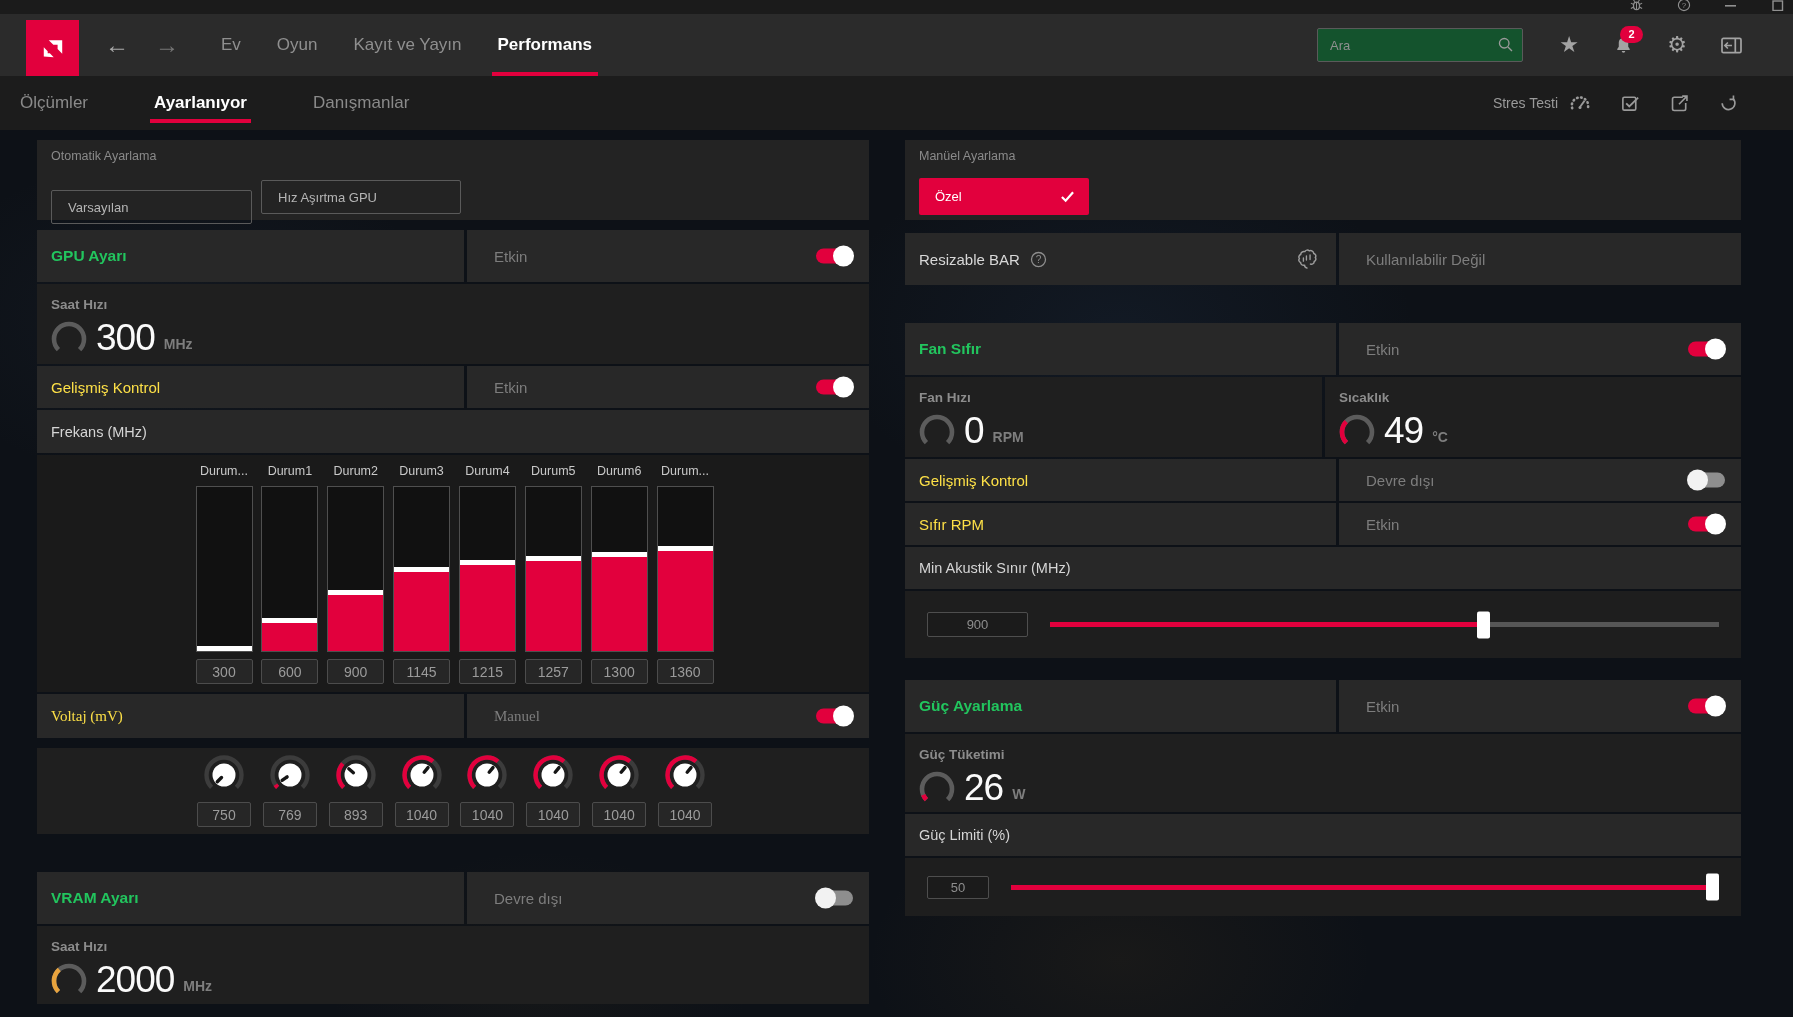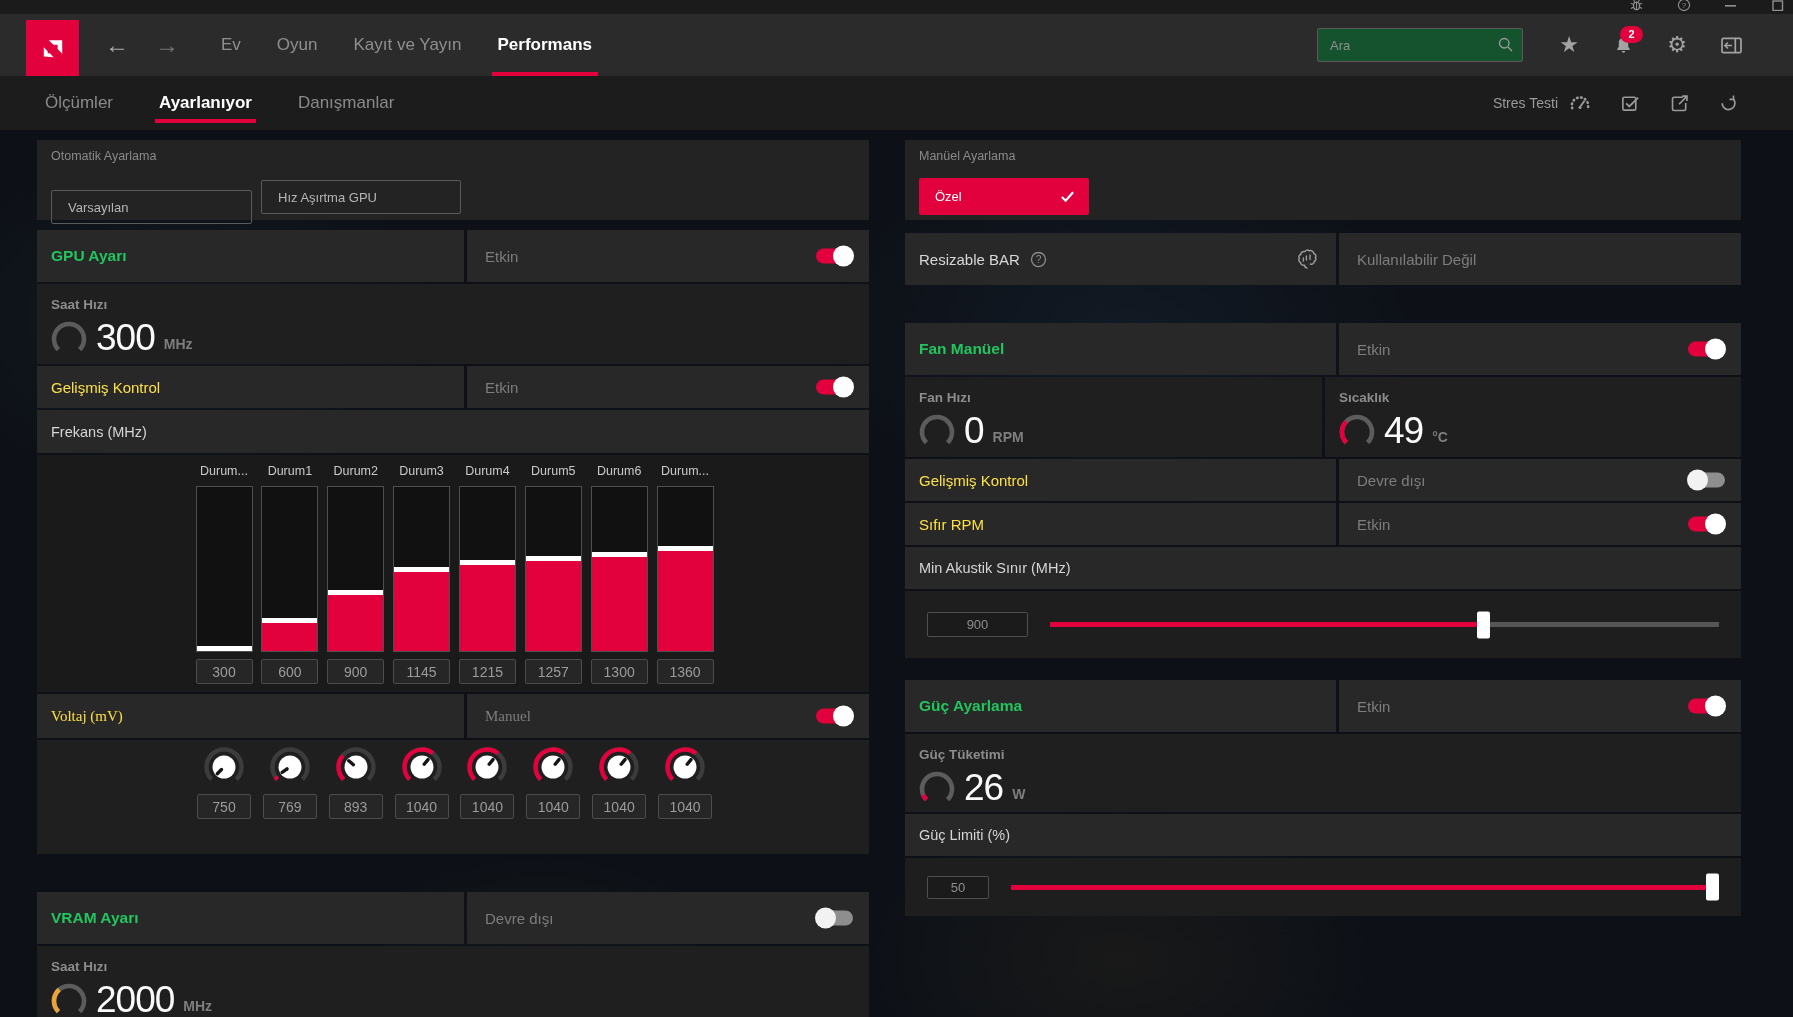--- a/index.html
+++ b/index.html
@@ -35,37 +35,37 @@
   .search input::placeholder{color:#8f8f8f;}
   .search .mag{position:absolute;right:8px;top:7px;}
   .nav-icons{display:flex;align-items:center;gap:30px;margin-left:34px;margin-right:50px;}
   .nav-ico{position:relative;width:24px;height:24px;display:flex;align-items:center;justify-content:center;
     color:#a3a3a3;font-size:22px;line-height:1;}
   .badge{position:absolute;top:-7px;right:-8px;min-width:17px;height:17px;border-radius:9px;background:#e2003d;
     color:#fff;font-size:11px;font-weight:bold;display:flex;align-items:center;justify-content:center;padding:0 3px;}
   
   .subnav{position:absolute;left:0;top:76px;width:100%;height:54px;background:#1c1c1c;
     display:flex;align-items:center;}
-  .tabs{display:flex;gap:46px;margin-left:45px;height:100%;align-items:center;}
+  .tabs{display:flex;gap:66px;margin-left:20px;height:100%;align-items:center;}
   .tab{font-size:17px;color:#8a8a8a;position:relative;height:100%;display:flex;align-items:center;}
   .tab.active{color:#fff;font-weight:bold;}
   .tab.active::after{content:"";position:absolute;left:-4px;right:-4px;bottom:7px;height:4px;background:#e2003d;}
   .subnav-right{margin-left:auto;display:flex;align-items:center;gap:28px;margin-right:55px;}
   .stress{display:flex;align-items:center;gap:10px;color:#9a9a9a;font-size:14px;}
   
   .col{position:absolute;top:140px;}
   .col-left{left:37px;width:832px;}
   .col-right{left:905px;width:836px;}
   
   .panel{background:#232323;}
   .row-split{display:flex;gap:3px;}
   .cell{background:#282828;display:flex;align-items:center;position:relative;}
   .cell-l{flex:0 0 413px;padding-left:14px;}
   .col-right .cell-l{flex:0 0 417px;}
-  .cell-r{flex:1;padding-left:18px;color:#7d7d7d;font-size:15px;}
+  .cell-r{flex:1;padding-left:27px;color:#7d7d7d;font-size:15px;}
   .sec-title{font-size:15.5px;font-weight:bold;color:#22c55e;}
   .row-label{font-size:15px;color:#fde047;}
   .block{background:#1f1f1f;position:relative;}
   .label-row{background:#282828;display:flex;align-items:center;padding-left:14px;
     font-size:14.5px;color:#d5d5d5;}
   
   .toggle{position:absolute;right:16px;top:50%;transform:translateY(-50%);width:37px;height:15px;border-radius:8px;}
   .toggle .knob{position:absolute;top:-3px;width:21px;height:21px;border-radius:50%;background:#fff;}
   .toggle.on{background:#e2003d;}
   .toggle.on .knob{right:-1px;}
@@ -321,21 +321,21 @@
           <span class="row-label">Voltaj (mV)</span>
         </div>
       <div class="cell cell-r">
           <span>Manuel</span>
         <span class="toggle on">
             <span class="knob"></span>
           </span>
         </div>
     </div>
 
-    <div class="block" id="knob-block" style="height:114px;margin-top:2px;">
+    <div class="block" id="knob-block" style="height:86px;margin-top:10px;">
         <div style="position: absolute; left: 166px; top: 6px; width: 42px; height: 42px;">
           <svg width="42" height="42" viewBox="0 0 42 42" style="display:block">
             <path d="M 8.63 33.37 A 17.5 17.5 0 1 1 33.37 33.37" fill="none" stroke="#3c3c3c" stroke-width="4.4"></path>
             <circle cx="21" cy="21" r="11.5" fill="#fff"></circle>
             <line x1="18.5" y1="23.5" x2="14.3" y2="27.7" stroke="#151515" stroke-width="3.4" stroke-linecap="round"></line>
           </svg>
         </div>
         <div class="vbox" style="left: 160px; top: 54px; width: 54px;">750</div>
         <div style="position: absolute; left: 231.86px; top: 6px; width: 42px; height: 42px;">
           <svg width="42" height="42" viewBox="0 0 42 42" style="display:block">
@@ -457,21 +457,21 @@
             </svg>
         </span>
       </div>
       <div class="cell cell-r">
           <span>Kullanılabilir Değil</span>
         </div>
     </div>
 
     <div class="row-split" style="height:52px;margin-top:38px;">
       <div class="cell cell-l">
-          <span class="sec-title">Fan Manüel</span>
+          <span class="sec-title">Fan Sıfır</span>
         </div>
       <div class="cell cell-r">
           <span>Etkin</span>
         <span class="toggle on">
             <span class="knob"></span>
           </span>
         </div>
     </div>
 
     <div class="row-split" style="height:80px;margin-top:2px;">

